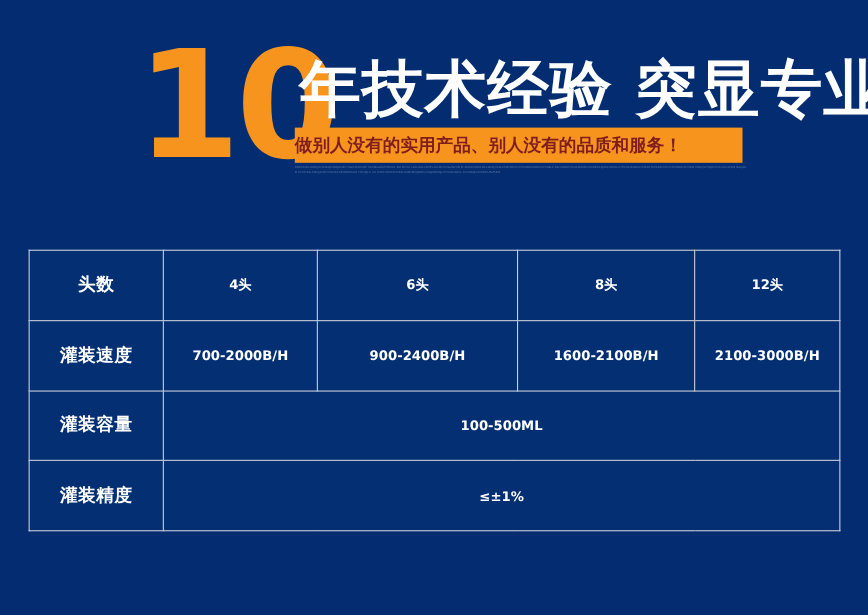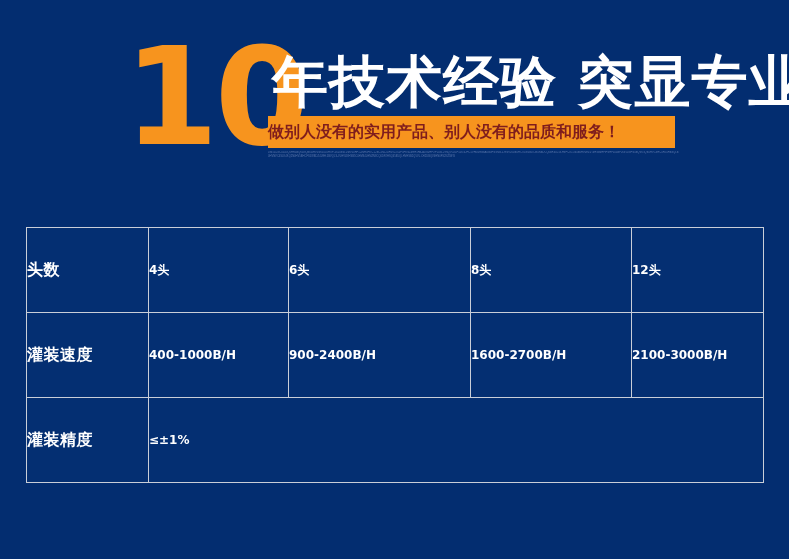--- a/index.html
+++ b/index.html
@@ -88,21 +88,21 @@
   #spec-table col.c0 { width:122px; }
   #spec-table col.c1 { width:140px; }
   #spec-table col.c2 { width:182px; }
   #spec-table col.c3 { width:161px; }
   #spec-table col.c4 { width:132px; }
 
   #spec-table tr { height:36.5px; }
   #spec-table td {
     border:1px solid #c9ced8;
     color:#ffffff;
-    text-align:left;
+    text-align:center;
     vertical-align:middle;
     font-size:17px;
     font-weight:bold;
     white-space:nowrap;
     font-family:"DejaVu Sans", sans-serif;
   }
   #spec-table td.rowlabel {
     font-size:16px;
     letter-spacing:0.5px;
   }
@@ -140,26 +140,30 @@
       <tr>
         <td class="rowlabel">头数</td>
         <td class="val">4头</td>
         <td class="val">6头</td>
         <td class="val">8头</td>
         <td class="val">12头</td>
       </tr>
 
       <tr>
         <td class="rowlabel">灌装速度</td>
-        <td class="val">400-1000B/H</td>
+        <td class="val">700-2000B/H</td>
         <td class="val">900-2400B/H</td>
-        <td class="val">1600-2700B/H</td>
+        <td class="val">1600-2100B/H</td>
         <td class="val">2100-3000B/H</td>
       </tr>
 
+      <tr>
+        <td class="rowlabel">灌装容量</td>
+        <td class="val" colspan="4">100-500ML</td>
+      </tr>
 
       <tr>
         <td class="rowlabel">灌装精度</td>
         <td class="val" colspan="4">≤±1%</td>
       </tr>
 
 
 
 
     </tbody>

